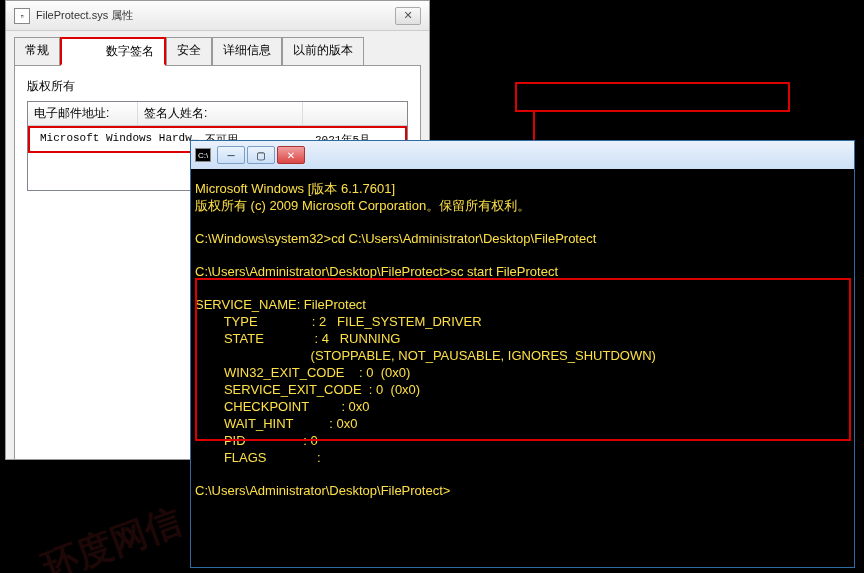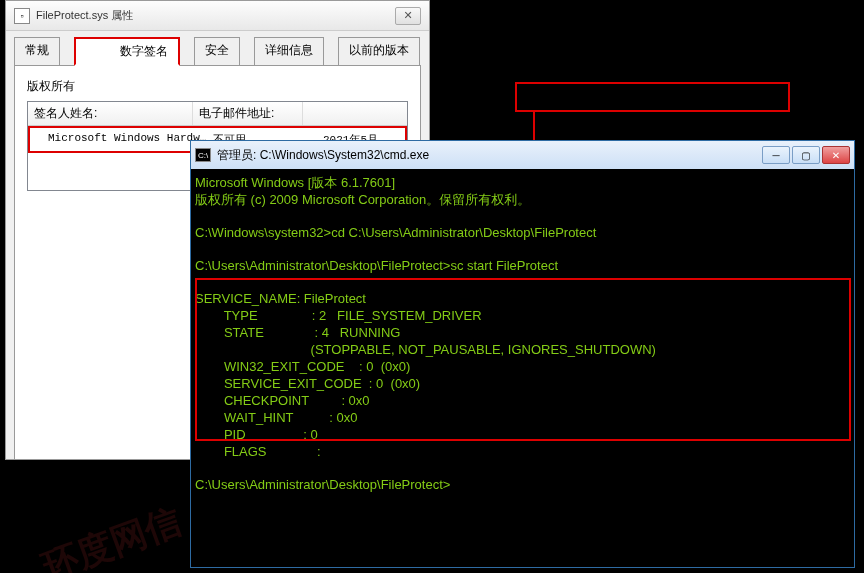--- a/index.html
+++ b/index.html
@@ -4,45 +4,45 @@
 <style>
 *{margin:0;padding:0;box-sizing:border-box;font-family:"Microsoft YaHei","Segoe UI",Tahoma,sans-serif;}
 body{width:864px;height:573px;background:#000;position:relative;overflow:hidden;}
 
 
 .prop-window{position:absolute;left:5px;top:0;width:425px;height:460px;background:#f0f0f0;border:1px solid #9a9a9a;box-shadow:0 0 8px rgba(0,0,0,0.3);}
 .prop-titlebar{height:30px;background:linear-gradient(#fdfdfd,#e8e8e8);display:flex;align-items:center;padding:0 8px;border-bottom:1px solid #ccc;}
 .prop-icon{width:16px;height:16px;background:#fff;border:1px solid #888;margin-right:6px;font-size:9px;display:flex;align-items:center;justify-content:center;}
 .prop-title{font-size:11px;color:#333;flex:1;}
 .prop-close{width:26px;height:18px;border:1px solid #aaa;border-radius:2px;background:linear-gradient(#f8f8f8,#e0e0e0);display:flex;align-items:center;justify-content:center;font-size:11px;color:#555;cursor:pointer;}
-.prop-tabs{display:flex;padding:6px 8px 0 8px;gap:14px;}
+.prop-tabs{display:flex;padding:6px 8px 0 8px;gap:0;}
 .prop-tab{padding:4px 10px;font-size:12px;border:1px solid #999;border-bottom:none;background:#f0f0f0;cursor:pointer;position:relative;}
 .prop-tab.active{background:#fff;border:2px solid #d00;border-bottom:2px solid #fff;z-index:2;margin-bottom:-1px;padding-left:44px;}
 .prop-content{margin:0 8px 8px 8px;border:1px solid #999;background:#fff;height:395px;padding:12px;}
 .sig-label{font-size:12px;margin-bottom:6px;}
 .sig-listbox{border:1px solid #828790;height:90px;font-size:12px;}
 .sig-header{display:flex;background:linear-gradient(#fff,#f0f0f0);border-bottom:1px solid #ccc;}
 .sig-header-col{padding:3px 6px;border-right:1px solid #ddd;font-size:12px;}
-.sig-row{display:flex;padding:2px 12px;}
+.sig-row{display:flex;padding:2px 4px;}
 .sig-row.selected{border:2px solid #d00;}
 .sig-cell{padding:2px 6px;font-size:11px;font-family:"Courier New",monospace;white-space:nowrap;overflow:hidden;}
 
 
 .anno-box{position:absolute;border:2px solid #d00;pointer-events:none;}
 .arrow-line{position:absolute;pointer-events:none;}
 
 
 .cmd-window{position:absolute;left:190px;top:140px;width:665px;height:428px;border:1px solid #2e6ba3;background:#000;}
 .cmd-titlebar{height:28px;background:linear-gradient(#e9f1fb,#cde0f6);display:flex;align-items:center;padding:0 4px;}
 .cmd-icon{width:16px;height:14px;background:#000;border:1px solid #888;margin-right:6px;font-size:8px;color:#fff;display:flex;align-items:center;justify-content:center;}
 .cmd-title{font-size:12px;color:#000;flex:1;}
 .cmd-btns{display:flex;gap:2px;}
 .cmd-btn{width:28px;height:18px;border:1px solid #7a9ec6;background:linear-gradient(#eaf3fc,#c9dff7);display:flex;align-items:center;justify-content:center;font-size:10px;cursor:pointer;border-radius:2px;}
 .cmd-btn.close{background:linear-gradient(#f0a0a0,#d44);color:#fff;border-color:#a33;}
-.cmd-body{background:#000;color:#84cc16;font-family:"Consolas","Courier New",monospace;font-size:13px;line-height:16px;padding:6px 4px;height:398px;overflow:hidden;white-space:pre;}
+.cmd-body{background:#000;color:#fde047;font-family:"Consolas","Courier New",monospace;font-size:13px;line-height:16px;padding:12px 4px;height:398px;overflow:hidden;white-space:pre;}
 
 
 .watermark{position:absolute;font-size:36px;color:rgba(200,50,50,0.15);font-weight:bold;transform:rotate(-20deg);pointer-events:none;font-family:"SimHei","Microsoft YaHei";}
 </style>
 </head>
 <body>
 
 <div class="watermark" style="left:60px;top:190px">环度网信</div>
 <div class="watermark" style="left:40px;top:520px">环度网信</div>
 <div class="watermark" style="left:555px;top:460px">环度网信</div>
@@ -58,43 +58,42 @@
     <div class="prop-tab">常规</div>
     <div class="prop-tab active">数字签名</div>
     <div class="prop-tab">安全</div>
     <div class="prop-tab">详细信息</div>
     <div class="prop-tab">以前的版本</div>
   </div>
   <div class="prop-content">
     <div class="sig-label">版权所有</div>
     <div class="sig-listbox">
       <div class="sig-header">
+        <div class="sig-header-col" style="width:110px">电子邮件地址:</div>
         <div class="sig-header-col" style="width:165px">签名人姓名:</div>
-        <div class="sig-header-col" style="width:110px">电子邮件地址:</div>
       </div>
       <div class="sig-row selected">
         <div class="sig-cell" style="width:165px">Microsoft Windows Hardw…</div>
         <div class="sig-cell" style="width:110px">不可用</div>
         <div class="sig-cell" style="flex:1">2021年5月</div>
       </div>
     </div>
   </div>
 </div>
 
 <div class="anno-box" style="left:515px;top:82px;width:275px;height:30px"></div>
 
 <svg class="arrow-line" style="left:0;top:0;width:864px;height:573px">
   <line x1="534" y1="112" x2="534" y2="258" stroke="#d00" stroke-width="2"></line>
   <polygon points="534,265 529,253 539,253" fill="#d00"></polygon>
 </svg>
 
 <div class="cmd-window">
   <div class="cmd-titlebar">
     <div class="cmd-icon">C:\</div>
-    <div class="cmd-title">管理员: C:\Windows\System32\cmd.exe</div>
     <div class="cmd-btns">
       <div class="cmd-btn">─</div>
       <div class="cmd-btn">▢</div>
       <div class="cmd-btn close">✕</div>
     </div>
   </div>
   <div class="cmd-body"><span>Microsoft Windows [版本 6.1.7601]</span>
 <span>版权所有 (c) 2009 Microsoft Corporation。保留所有权利。</span>
 
 <span>C:\Windows\system32&gt;cd C:\Users\Administrator\Desktop\FileProtect</span>

